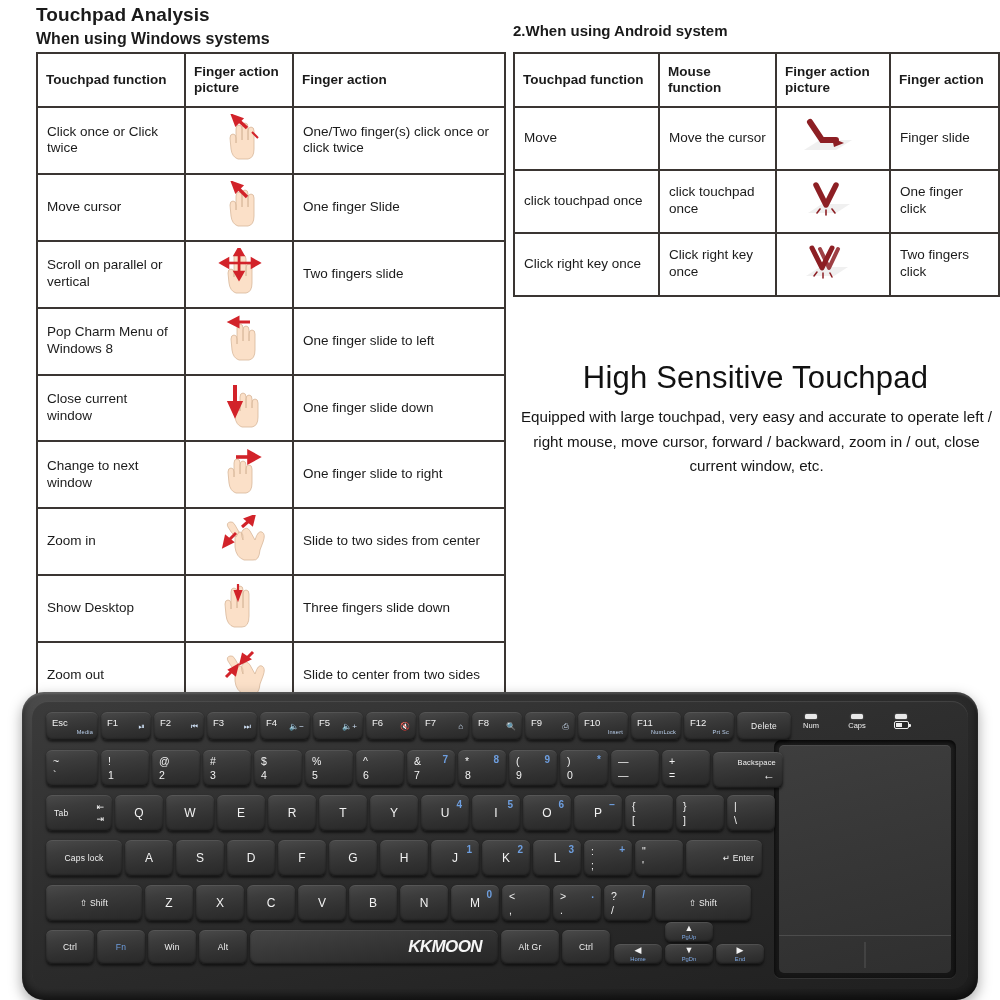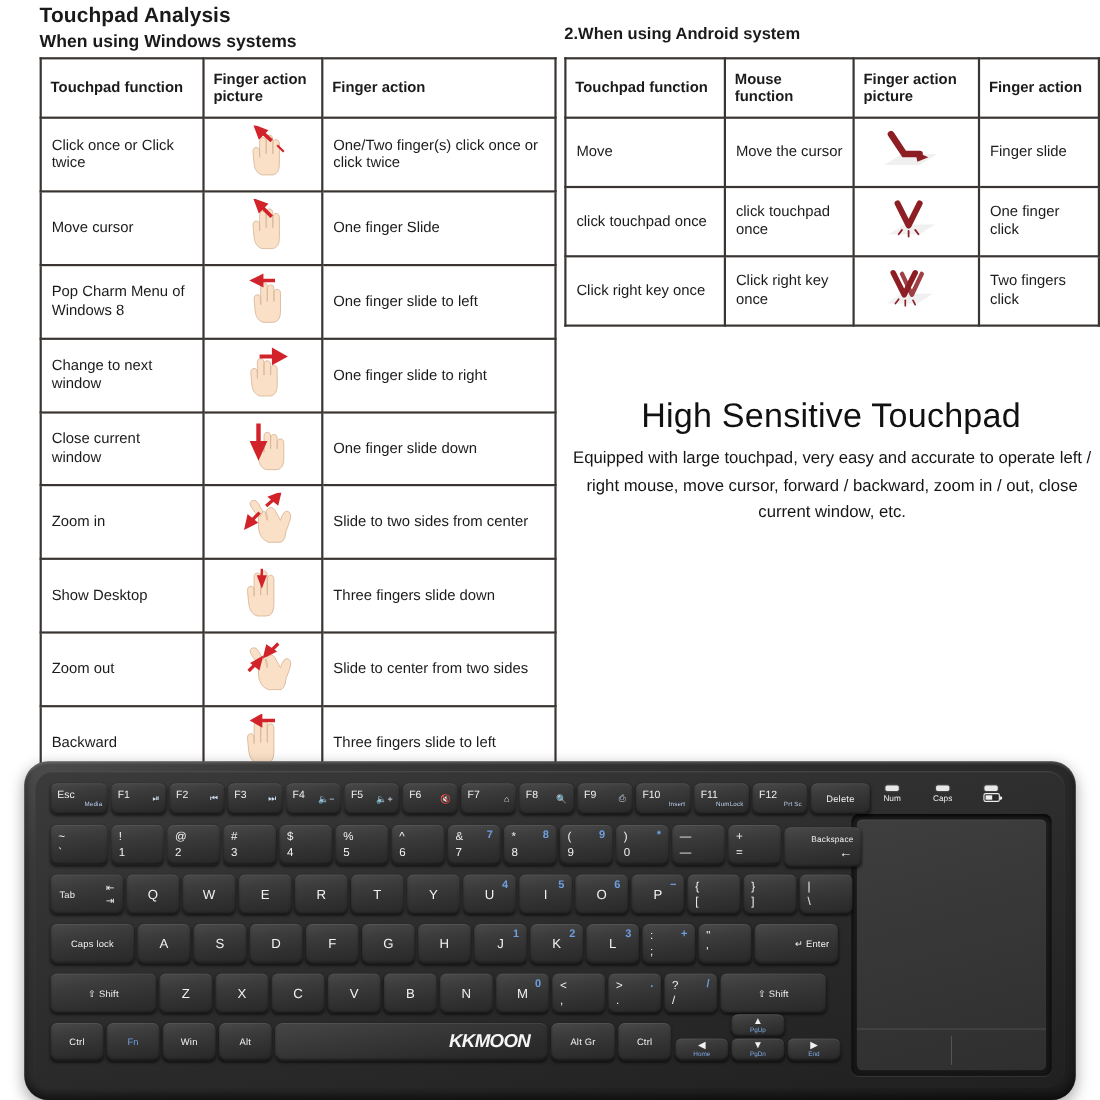--- a/index.html
+++ b/index.html
@@ -231,73 +231,94 @@
               <g stroke="#d2232a" stroke-width="3.4" fill="#d2232a">
                 <line x1="41" y1="16" x2="30" y2="5"></line>
                 <polygon points="27,2 35,5 30,10"></polygon>
               </g>
             </svg>
           </span>
         </td>
         <td>One finger Slide</td>
       </tr>
 
+      <tr>
+        <td>Scroll on parallel or vertical</td>
+        <td class="pic">
+          <span class="ges">
+            <svg width="74" height="46" viewBox="0 0 74 46">
+              <g fill="#fbe0c8" stroke="#d8b79a" stroke-width=".8">
+                <path d="M30 45 q-6 -2 -7 -10 l-1 -10 q0 -4 3 -4 t3 4 l0 4 0 -20 q0-4 3-4 t3 4 l0 19 0 -17 q0-4 3-4 t3 4 l0 17 0 -8 q0-4 3-4 t3 4 l0 15 q0 9 -6 10 z"></path>
+              </g>
+              <g stroke="#d2232a" stroke-width="2.6" fill="#d2232a">
+                <line x1="33" y1="5" x2="33" y2="26"></line>
+                <polygon points="33,0 37,7 29,7"></polygon>
+                <polygon points="33,31 37,24 29,24"></polygon>
+                <line x1="20" y1="15" x2="48" y2="15"></line>
+                <polygon points="15,15 22,11 22,19"></polygon>
+                <polygon points="53,15 46,11 46,19"></polygon>
+              </g>
+            </svg>
+          </span>
+        </td>
+        <td>Two fingers slide</td>
+      </tr>
 
       <tr>
         <td>Pop Charm Menu of Windows 8</td>
         <td class="pic">
           <span class="ges">
             <svg width="74" height="46" viewBox="0 0 74 46">
               <g fill="#fbe0c8" stroke="#d8b79a" stroke-width=".8">
                 <path d="M33 45 q-6 -2 -7 -10 l-1 -11 q0 -4 3 -4 t3 4 l0 5 0 -16 q0 -4 3 -4 t3 4 l0 13 0 -11 q0-4 3-4 t3 4 l0 11 0 -7 q0-4 3-4 t3 4 l0 16 q0 9 -6 10 z"></path>
               </g>
               <g stroke="#d2232a" stroke-width="3" fill="#d2232a">
                 <line x1="29" y1="7" x2="44" y2="7"></line>
                 <polygon points="24,7 32,3 32,11"></polygon>
               </g>
             </svg>
           </span>
         </td>
         <td>One finger slide to left</td>
       </tr>
 
       <tr>
+        <td>Close current window</td>
+        <td class="pic">
+          <span class="ges">
+            <svg width="74" height="46" viewBox="0 0 74 46">
+              <g fill="#fbe0c8" stroke="#d8b79a" stroke-width=".8">
+                <path d="M36 45 q-6 -2 -7 -10 l-1 -11 q0 -4 3 -4 t3 4 l0 5 0 -14 q0 -4 3 -4 t3 4 l0 11 0 -9 q0-4 3-4 t3 4 l0 9 0 -5 q0-4 3-4 t3 4 l0 14 q0 9 -6 10 z"></path>
+              </g>
+              <g stroke="#d2232a" stroke-width="4" fill="#d2232a">
+                <line x1="29" y1="3" x2="29" y2="24"></line>
+                <polygon points="29,32 24,21 34,21"></polygon>
+              </g>
+            </svg>
+          </span>
+        </td>
+        <td>One finger slide down</td>
+      </tr>
+
+      <tr>
         <td>Change to next window</td>
         <td class="pic">
           <span class="ges">
             <svg width="74" height="46" viewBox="0 0 74 46">
               <g fill="#fbe0c8" stroke="#d8b79a" stroke-width=".8">
                 <path d="M30 45 q-6 -2 -7 -10 l-1 -11 q0 -4 3 -4 t3 4 l0 5 0 -14 q0 -4 3 -4 t3 4 l0 11 0 -9 q0-4 3-4 t3 4 l0 9 0 -5 q0-4 3-4 t3 4 l0 14 q0 9 -6 10 z"></path>
               </g>
               <g stroke="#d2232a" stroke-width="3.6" fill="#d2232a">
                 <line x1="30" y1="9" x2="46" y2="9"></line>
                 <polygon points="52,9 43,4 43,14"></polygon>
               </g>
             </svg>
           </span>
         </td>
         <td>One finger slide to right</td>
-      </tr>
-
-      <tr>
-        <td>Close current window</td>
-        <td class="pic">
-          <span class="ges">
-            <svg width="74" height="46" viewBox="0 0 74 46">
-              <g fill="#fbe0c8" stroke="#d8b79a" stroke-width=".8">
-                <path d="M36 45 q-6 -2 -7 -10 l-1 -11 q0 -4 3 -4 t3 4 l0 5 0 -14 q0 -4 3 -4 t3 4 l0 11 0 -9 q0-4 3-4 t3 4 l0 9 0 -5 q0-4 3-4 t3 4 l0 14 q0 9 -6 10 z"></path>
-              </g>
-              <g stroke="#d2232a" stroke-width="4" fill="#d2232a">
-                <line x1="29" y1="3" x2="29" y2="24"></line>
-                <polygon points="29,32 24,21 34,21"></polygon>
-              </g>
-            </svg>
-          </span>
-        </td>
-        <td>One finger slide down</td>
       </tr>
 
       <tr>
         <td>Zoom in</td>
         <td class="pic">
           <span class="ges">
             <svg width="74" height="46" viewBox="0 0 74 46">
               <g fill="#fbe0c8" stroke="#d8b79a" stroke-width=".8">
                 <path d="M38 45 q-8 -3 -9 -13 l0 -10 q0 -5 4 -5 q4 0 4 5 l0 3 q-3 -7 0 -10 q4 -4 7 1 l5 9 q3 -10 7 -8 q4 2 1 10 l-3 8 q-1 11 -7 10 z"></path>
                 <path d="M30 22 q-5 -4 -8 -10 q-2 -4 2 -5 q3 -1 5 3 l4 7 z"></path>

